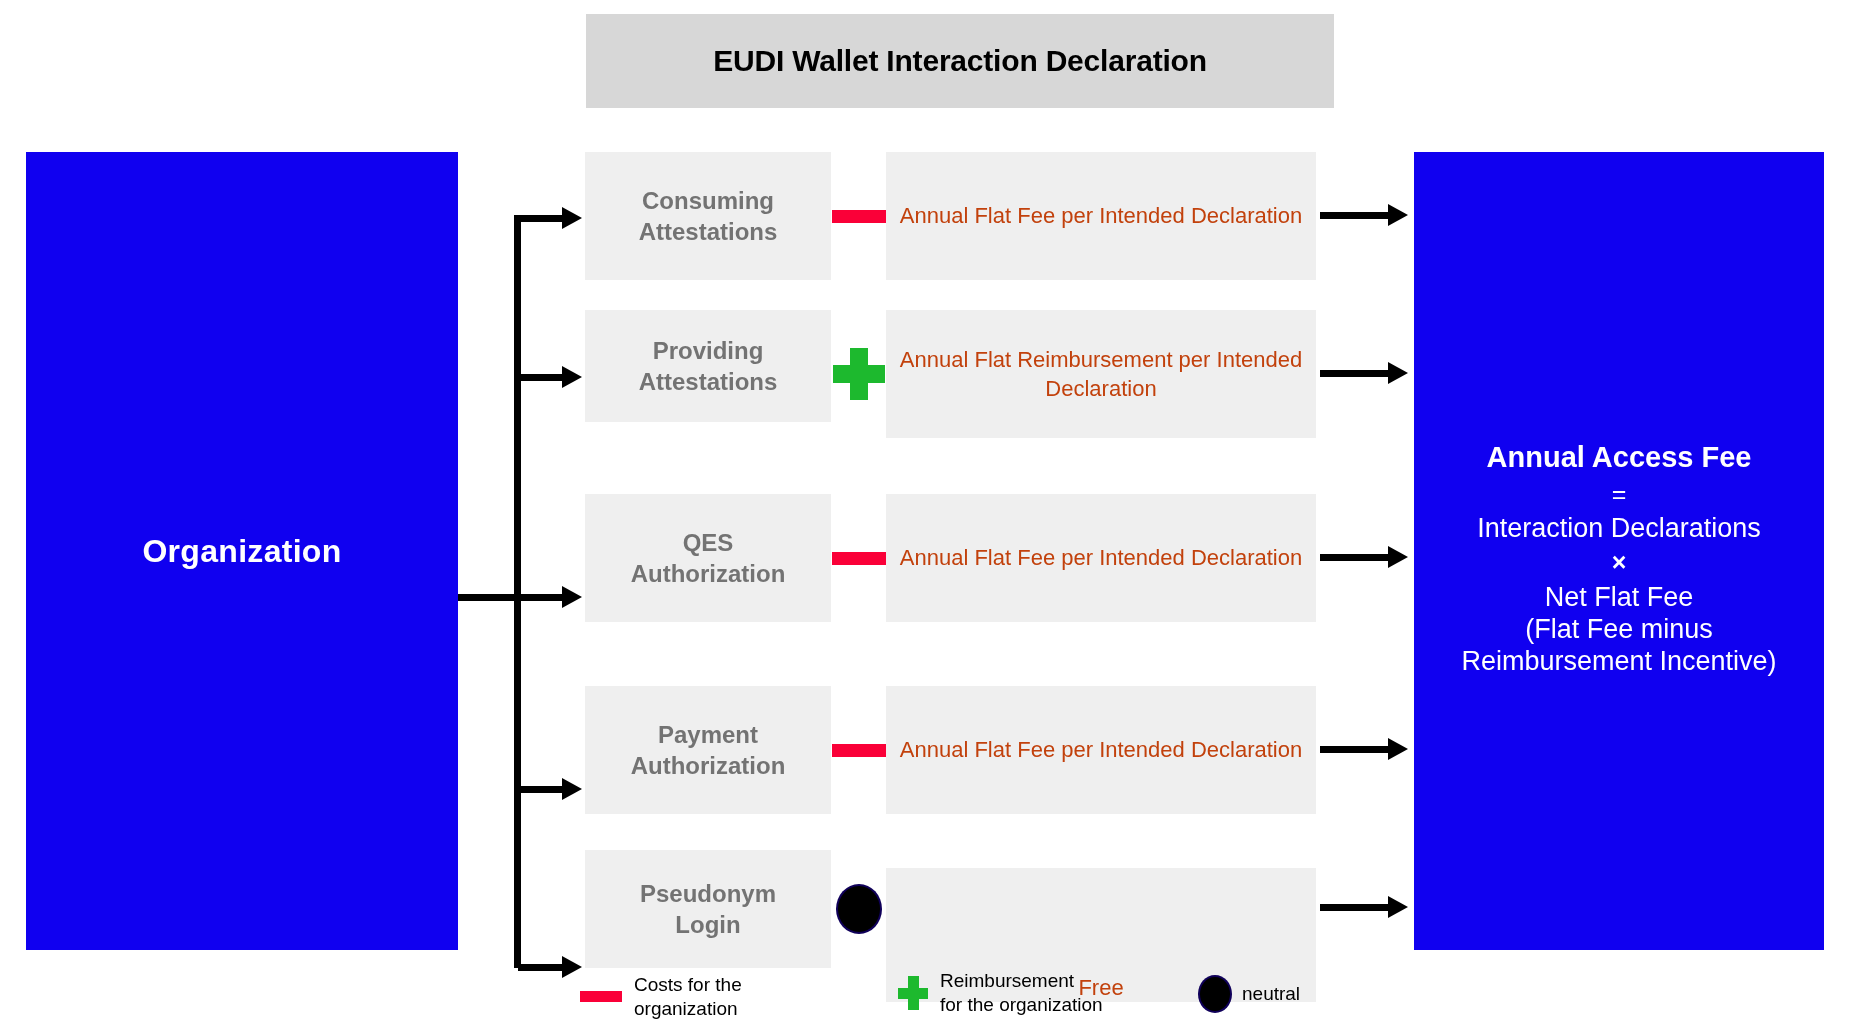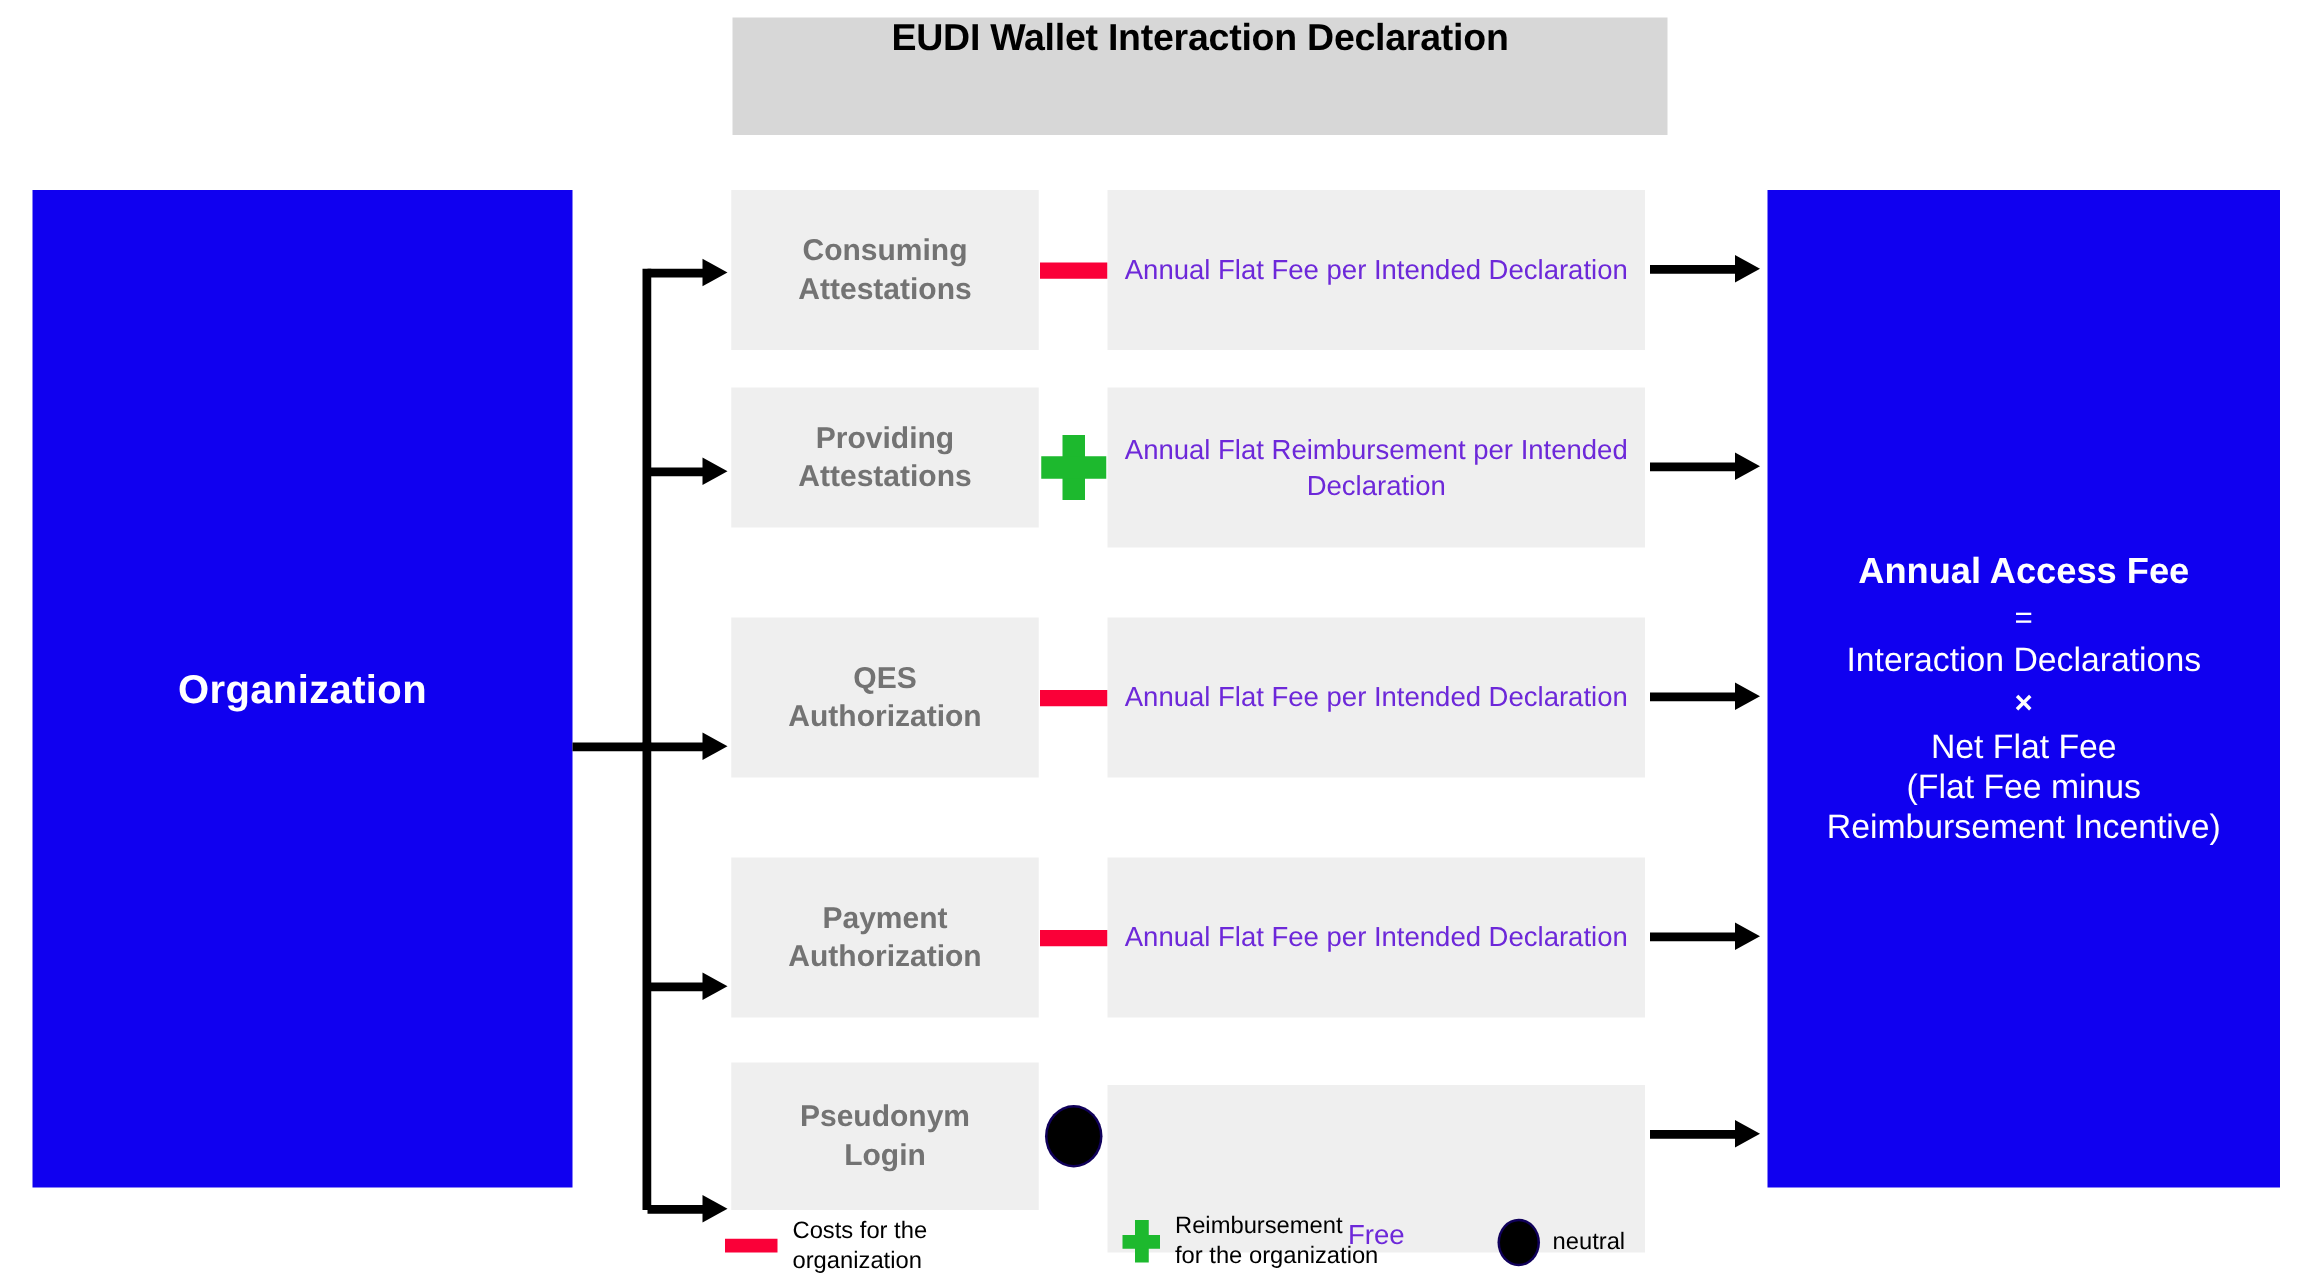--- a/index.html
+++ b/index.html
@@ -21,21 +21,21 @@
 
   
   .title-banner {
     position: absolute;
     left: 586px;
     top: 14px;
     width: 748px;
     height: 94px;
     background: #d7d7d7;
     display: flex;
-    align-items: flex-start;
+    align-items: center;
     justify-content: center;
     text-align: center;
   }
   .title-banner span {
     font-size: 30px;
     font-weight: bold;
     color: #000000;
     letter-spacing: -0.2px;
   }
 
@@ -114,21 +114,21 @@
     display: flex;
     align-items: center;
     justify-content: center;
     text-align: center;
     padding: 0 6px;
     box-sizing: border-box;
   }
   .fee-cell span {
     font-size: 22px;
     font-weight: normal;
-    color: #6d28d9;
+    color: #c2410c;
     line-height: 1.34;
   }
 
   
   .sign {
     position: absolute;
     left: 831px;
     width: 55px;
     display: flex;
     align-items: center;

